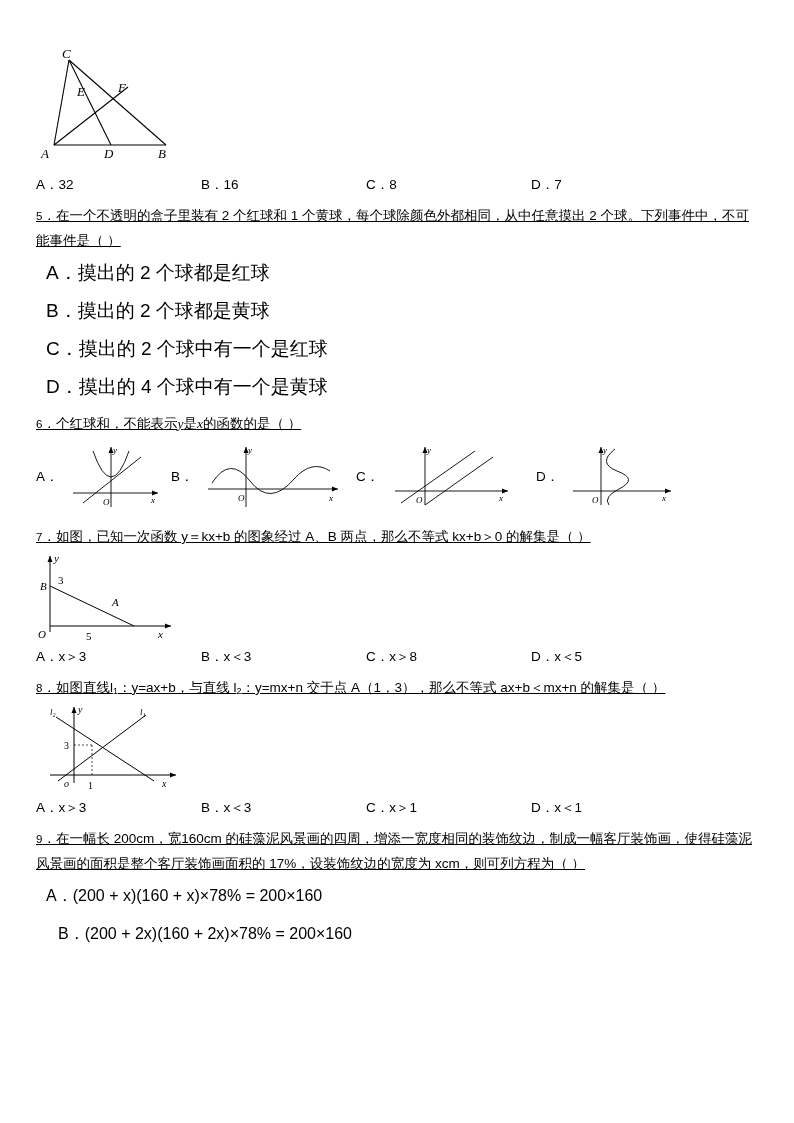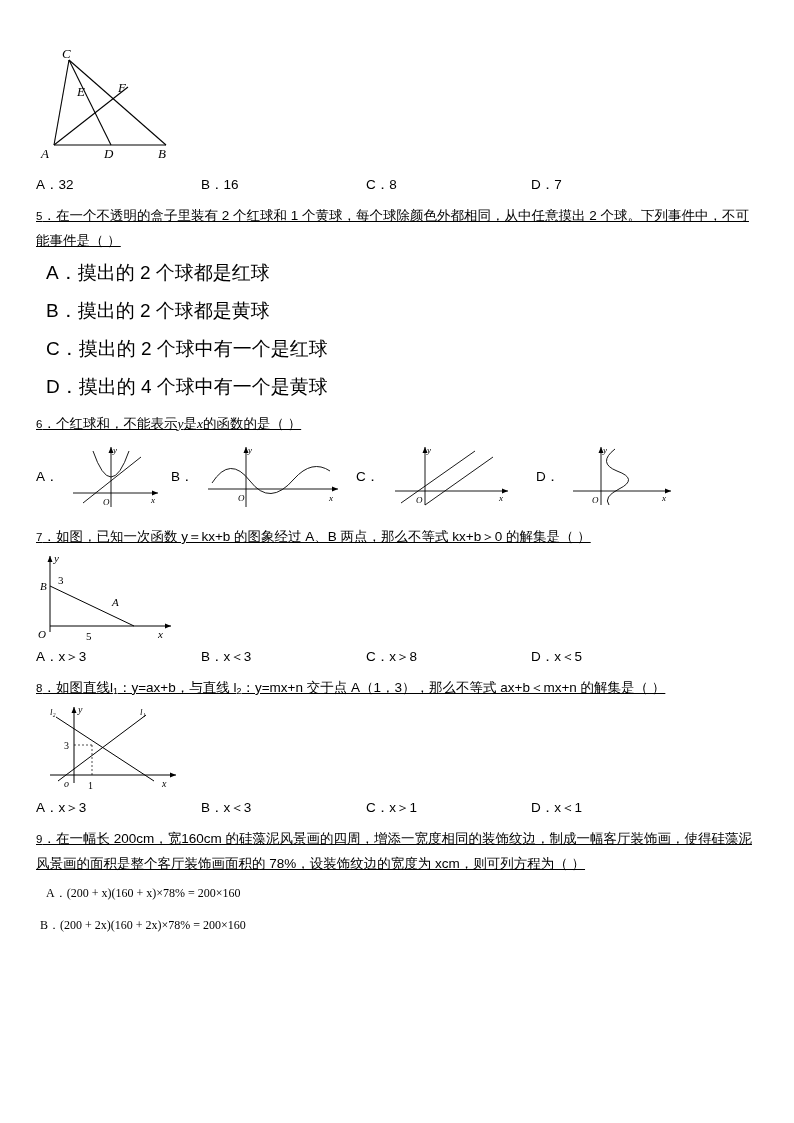--- a/index.html
+++ b/index.html
@@ -65,22 +65,22 @@
   }
   .curve-item {
     display: flex;
     align-items: center;
   }
   .curve-label {
     font-size: 13.5px;
     margin-right: 4px;
   }
   .frac-formula {
-    font-family: Liberation Serif, serif;
-    font-size: 12px;
+    font-family: Liberation Sans, sans-serif;
+    font-size: 16px;
   }
   .q9opt {
     font-size: 13.5px;
     line-height: 2.4;
   }
 </style>
 </head>
 <body>
 
 <div class="page">
@@ -245,23 +245,23 @@
     <div class="options-row">
       <div class="opt">A．x＞3</div>
       <div class="opt">B．x＜3</div>
       <div class="opt">C．x＞1</div>
       <div class="opt">D．x＜1</div>
     </div>
 
     <div class="spacer-sm"></div>
 
     <div class="qtext">
-      <span class="qnum">9</span><span>．在一幅长 200cm，宽160cm 的硅藻泥风景画的四周，增添一宽度相同的装饰纹边，制成一幅客厅装饰画，使得硅藻泥风景画的面积是整个客厅装饰画面积的 78%，设装饰纹边的宽度为 xcm，则可列方程为（  ）</span>
+      <span class="qnum">9</span><span>．在一幅长 200cm，宽160cm 的硅藻泥风景画的四周，增添一宽度相同的装饰纹边，制成一幅客厅装饰画，使得硅藻泥风景画的面积是整个客厅装饰画面积的 17%，设装饰纹边的宽度为 xcm，则可列方程为（  ）</span>
     </div>
     <div class="q9opt" style="margin-left:10px;">
       <span class="frac-formula">A．(200 + x)(160 + x)×78% = 200×160</span>
     </div>
-    <div class="q9opt" style="margin-left:4px;">
+    <div class="q9opt" style="margin-left:22px;">
       <span class="frac-formula">B．(200 + 2x)(160 + 2x)×78% = 200×160</span>
     </div>
 
   </div>
 </div>
 
 </body></html>

